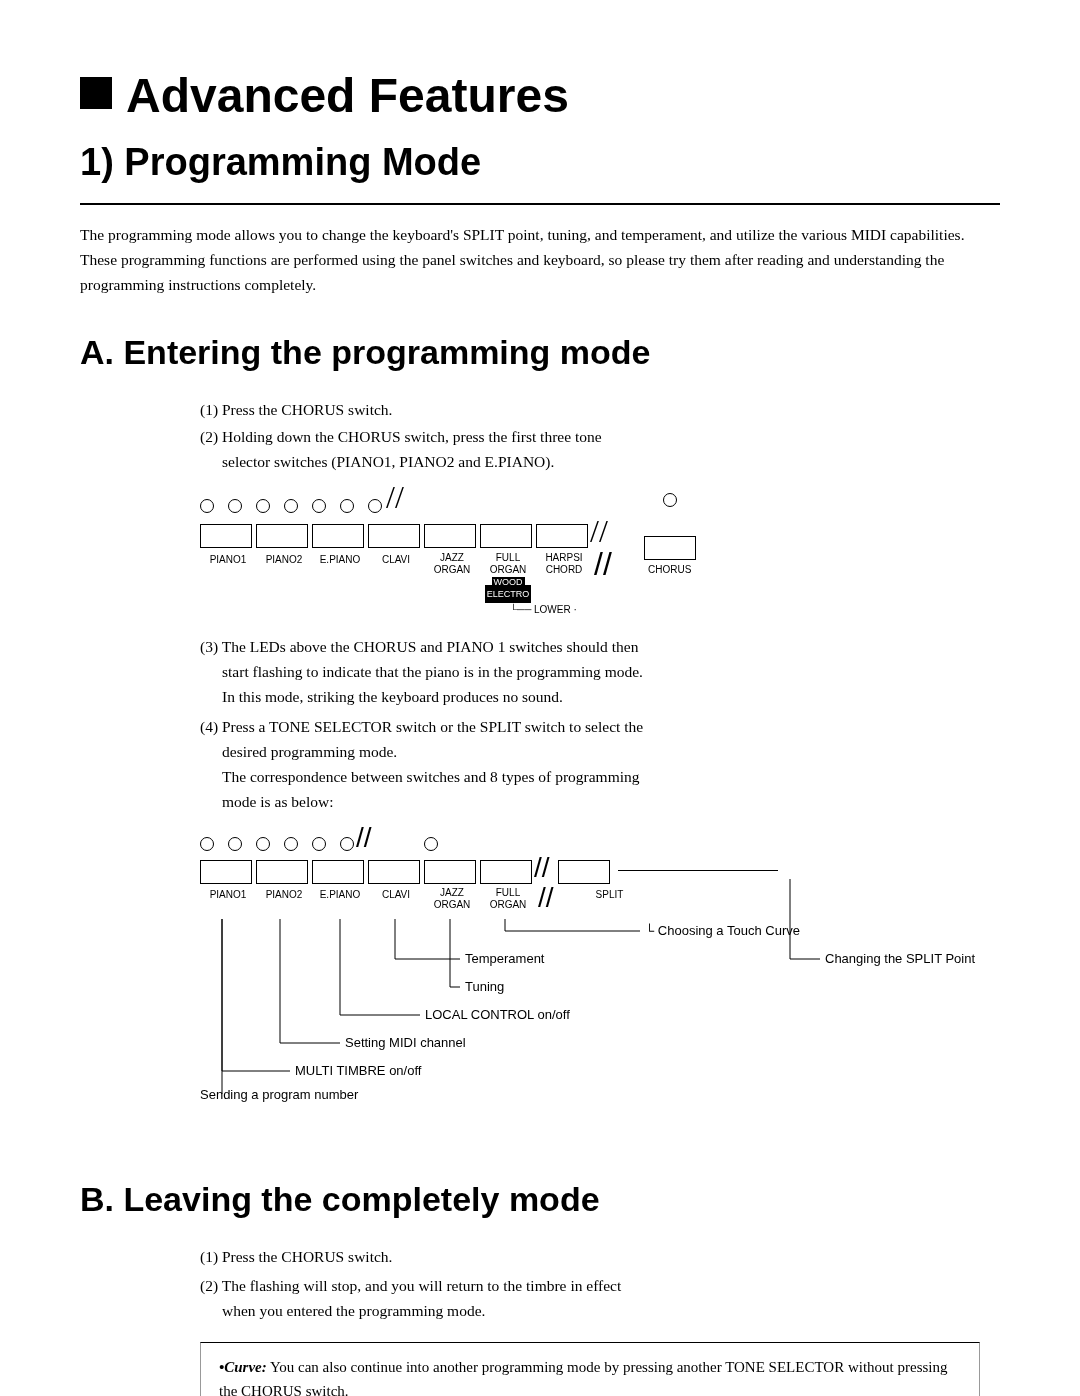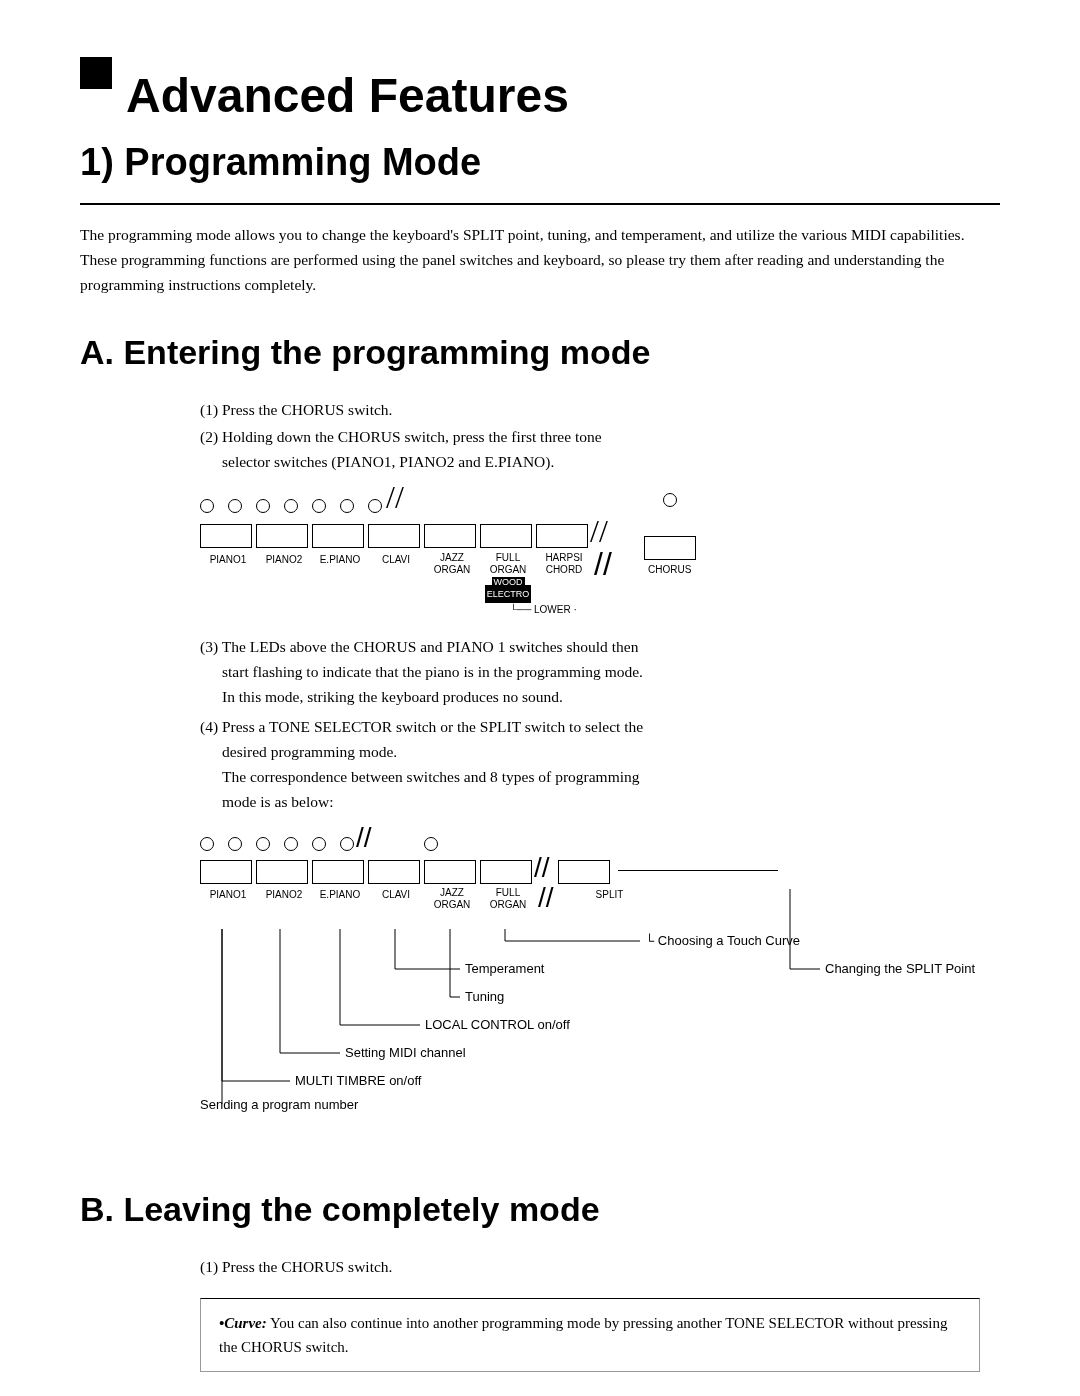--- a/index.html
+++ b/index.html
@@ -18,20 +18,21 @@
       margin-bottom: 18px;
       border-bottom: 2px solid #000;
       padding-bottom: 12px;
     }
 
     .main-title {
       font-size: 48px;
       font-weight: 900;
       font-family: Arial, sans-serif;
       display: flex;
+      align-items: center;
       gap: 10px;
       margin-bottom: 2px;
     }
 
     .title-icon {
       display: inline-block;
       width: 32px;
       height: 32px;
       background: #000;
       vertical-align: middle;
@@ -333,21 +334,21 @@
             <div style="width:56px; text-align:center; font-size:10px;">CLAVI</div>
             <div style="width:56px; text-align:center; font-size:10px; line-height:1.2;">JAZZ<br>ORGAN</div>
             <div style="width:56px; text-align:center; font-size:10px; line-height:1.2;">FULL<br>ORGAN</div>
           </div>
           <span style="font-size:28px; line-height:0.8; margin:0 2px;">//</span>
           <div style="margin-left: 40px; font-size:10px; text-align:right;">SPLIT</div>
         </div>
       </div>
     </div>
 
-    <div style="margin-top:18px; font-size:13px; font-family:Arial,sans-serif; position:relative;">
+    <div style="margin-top:8px; font-size:13px; font-family:Arial,sans-serif; position:relative;">
       
       <svg width="720" height="220" viewBox="0 0 720 220" style="overflow:visible;">
 
         <line x1="22" y1="0" x2="22" y2="175" stroke="#000" stroke-width="1"></line>
 
         <line x1="305" y1="0" x2="305" y2="12" stroke="#000" stroke-width="1"></line>
         <line x1="305" y1="12" x2="440" y2="12" stroke="#000" stroke-width="1"></line>
         <text x="445" y="16" font-size="13" font-family="Arial,sans-serif">└ Choosing a Touch Curve</text>
 
         <line x1="195" y1="0" x2="195" y2="40" stroke="#000" stroke-width="1"></line>
@@ -381,18 +382,23 @@
 </div>
 
 <div class="section-b">
   <div class="section-b-title">B. Leaving the completely mode</div>
 
   <div class="steps-container">
     <div class="step-item">
       <span>(1)</span>
       <span>Press the CHORUS switch.</span>
     </div>
+    <div class="step-item" style="margin-top:4px;">
+      <span>(2)</span>
+      <span>The flashing will stop, and you will return to the timbre in effect</span>
+      <span class="indent">when you entered the programming mode.</span>
+    </div>
   </div>
 
   <div class="note-box">
     <span class="note-label">•Curve:</span><span> You can also continue into another programming mode by pressing another TONE SELECTOR without pressing the CHORUS switch.</span>
   </div>
 </div>
 
 </body></html>

